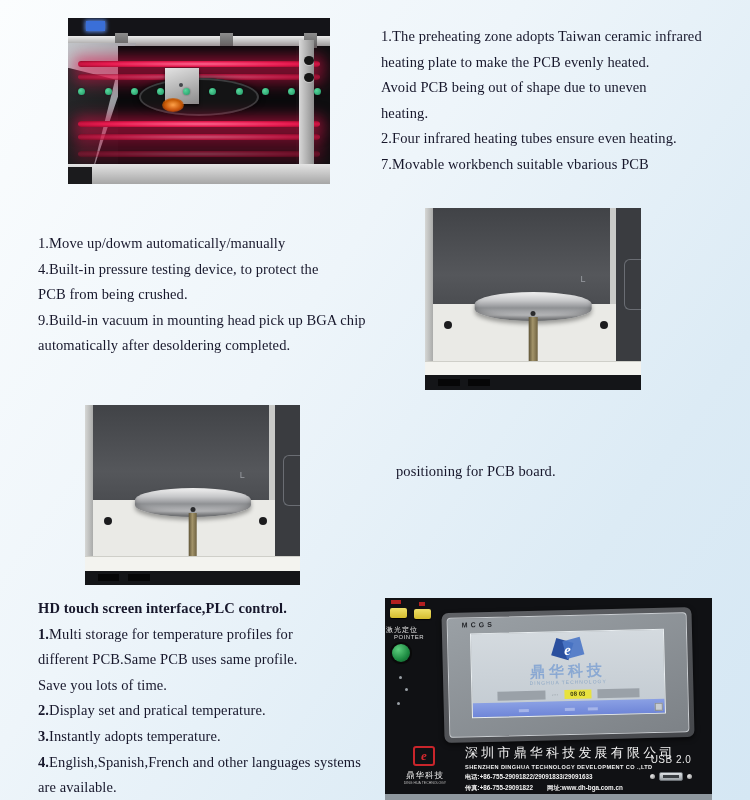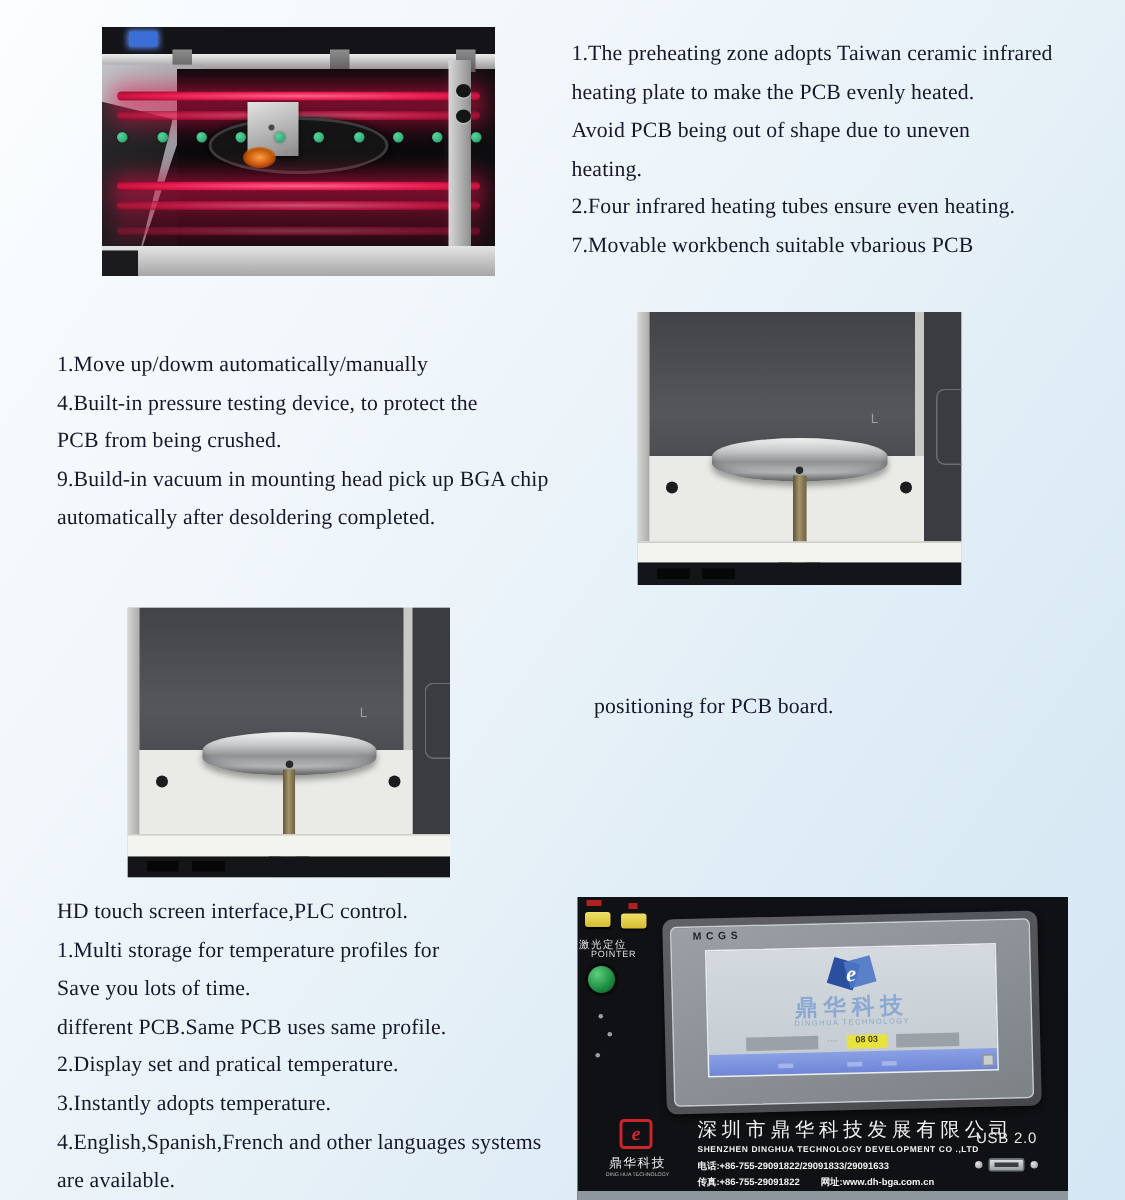--- a/index.html
+++ b/index.html
@@ -9,21 +9,21 @@
     color:#17172b;
     overflow:hidden;
   }
   #canvas {
     position:relative; width:750px; height:800px;
     background:linear-gradient(125deg,#fbfdfe 0%,#eef5fa 40%,#dcebf5 75%,#d5e7f4 100%);
     overflow:hidden;
   }
   .textblock { position:absolute; font-size:14.5px; line-height:25.6px; letter-spacing:.1px; }
   .textblock .ln { white-space:nowrap; }
-  .bold { font-weight:normal; }
+  .bold { font-weight:bold; }
 
   
   .photo { position:absolute; overflow:hidden; }
   #img-preheat { left:68px; top:18px; width:262px; height:166px; background:#0e0e10; }
   .ph-topbar { position:absolute; left:0; top:0; width:100%; height:13%; background:#141418; }
   .ph-glint { position:absolute; left:7%; top:2%; width:7%; height:6%; background:#3a6fd8; box-shadow:0 0 4px 1px #5d8ef0; }
   .ph-rail { position:absolute; left:0; top:11%; width:100%; height:6%; background:linear-gradient(180deg,#ececec,#9c9c9c); }
   .ph-clamp { position:absolute; top:9%; width:5%; height:9%; background:linear-gradient(180deg,#8d8d8d,#5c5c5c); }
   .ph-wedge1 { position:absolute; left:0; top:15%; width:26%; height:85%; background:linear-gradient(135deg,#c2c5c9,#6e7176); clip-path:polygon(0 0,100% 0,30% 100%,0 100%); }
   .ph-wedge2 { position:absolute; left:0; top:30%; width:18%; height:70%; background:linear-gradient(135deg,#2a2b2e,#111); clip-path:polygon(0 0,100% 10%,45% 100%,0 100%); }
@@ -216,22 +216,22 @@
     <div class="hd-slot" style="left:20%"></div>
   </div>
 
   <div class="textblock" style="left:396px;top:459px;width:350px">
     <div class="ln">positioning for PCB board.</div>
   </div>
 
   <div class="textblock" style="left:38px;top:596px;width:380px">
     <div class="ln bold">HD touch screen interface,PLC control.</div>
     <div class="ln"><span class="bold">1.</span><span>Multi storage for temperature profiles for</span></div>
+    <div class="ln"><span class="bold"></span><span>different PCB.Same PCB uses same profile.</span></div>
     <div class="ln"><span class="bold"></span><span>Save you lots of time.</span></div>
-    <div class="ln"><span class="bold"></span><span>different PCB.Same PCB uses same profile.</span></div>
     <div class="ln"><span class="bold">2.</span><span>Display set and pratical temperature.</span></div>
     <div class="ln"><span class="bold">3.</span><span>Instantly adopts temperature.</span></div>
     <div class="ln"><span class="bold">4.</span><span>English,Spanish,French and other languages systems</span></div>
     <div class="ln"><span class="bold"></span><span>are available.</span></div>
   </div>
 
   <div class="photo" id="img-screen">
 
     <div class="sc-redmark" style="left:6px;top:2px"></div>
     <div class="sc-redmark" style="left:34px;top:4px;width:6px"></div>

